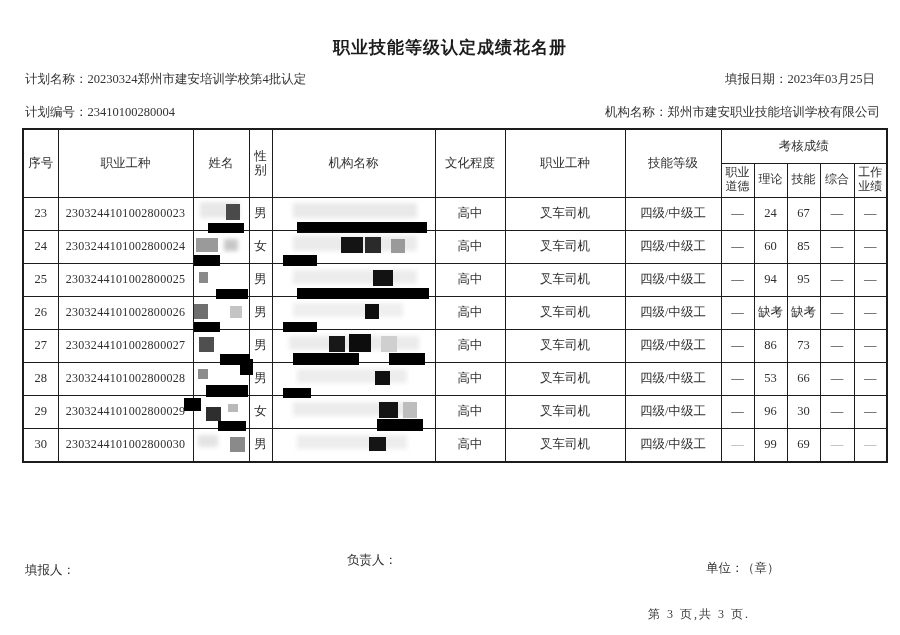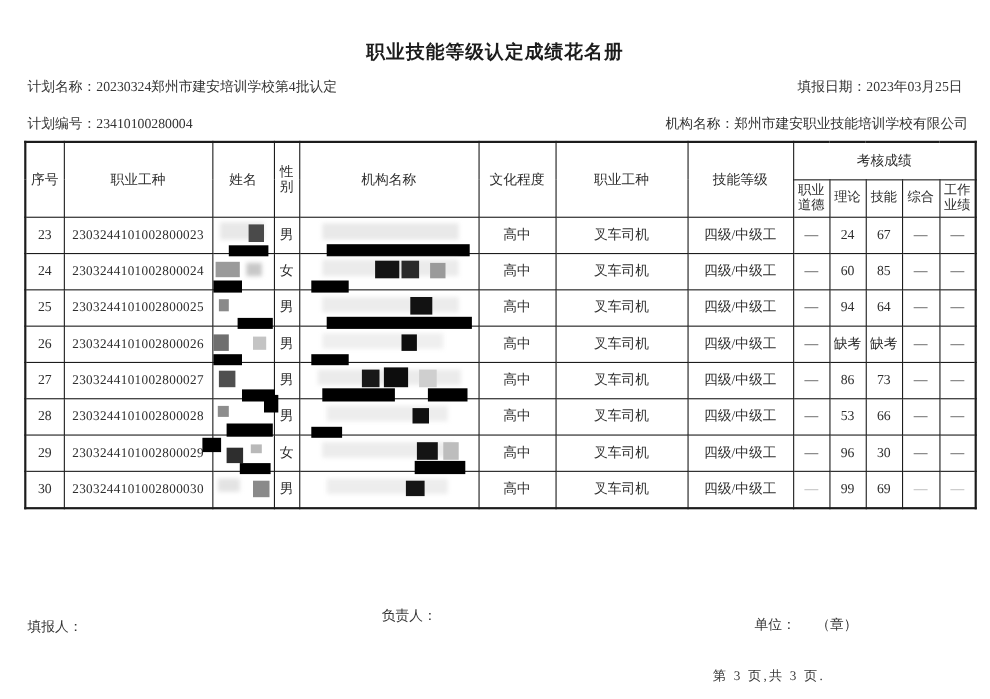--- a/index.html
+++ b/index.html
@@ -34,21 +34,21 @@
   .c-exam{font-size:12px;letter-spacing:.3px;}
   .c-name,.c-id{position:relative;}
   .redact-layer{position:absolute;inset:0;z-index:2;pointer-events:none;}
   .rshape{position:absolute;}
   .rblur{filter:blur(2px);}
   .dim{color:#a8a8a8;}
 
   .footer-item{position:absolute;font-size:12.5px;white-space:nowrap;color:#333;}
   .f-filler{left:25px;top:562px;}
   .f-responsible{left:347px;top:552px;}
-  .f-unit{left:686px;top:560px;}
+  .f-unit{left:706px;top:560px;}
   .f-seal{left:742px;top:560px;}
   .page-info{position:absolute;left:648px;top:606px;font-size:12px;letter-spacing:2px;color:#3a3a3a;}
 </style>
 </head>
 <body>
 
 <div class="page">
 
   <div class="title">职业技能等级认定成绩花名册</div>
 
@@ -164,21 +164,21 @@
               <div class="rshape rblur" style="left: 20px; top: 6px; width: 124px; height: 14px; background: rgb(236, 236, 236);"></div>
               <div class="rshape" style="left: 100px; top: 6px; width: 20px; height: 16px; background: rgb(18, 18, 18);"></div>
               <div class="rshape" style="left: 24px; top: 24px; width: 132px; height: 11px; background: rgb(0, 0, 0);"></div>
             </div>
           </td>
     <td>高中</td>
     <td>叉车司机</td>
     <td>四级/中级工</td>
     <td>—</td>
     <td>94</td>
-    <td>64</td>
+    <td>95</td>
     <td>—</td>
     <td>—</td>
   </tr>
         <tr>
     <td>26</td>
     <td class="c-exam">2303244101002800026</td>
     <td class="c-name">
             <div class="redact-layer name-redact">
               <div class="rshape" style="left: 0px; top: 7px; width: 14px; height: 15px; background: rgb(111, 111, 111);"></div>
               <div class="rshape" style="left: 36px; top: 9px; width: 12px; height: 12px; background: rgb(196, 196, 196);"></div>

